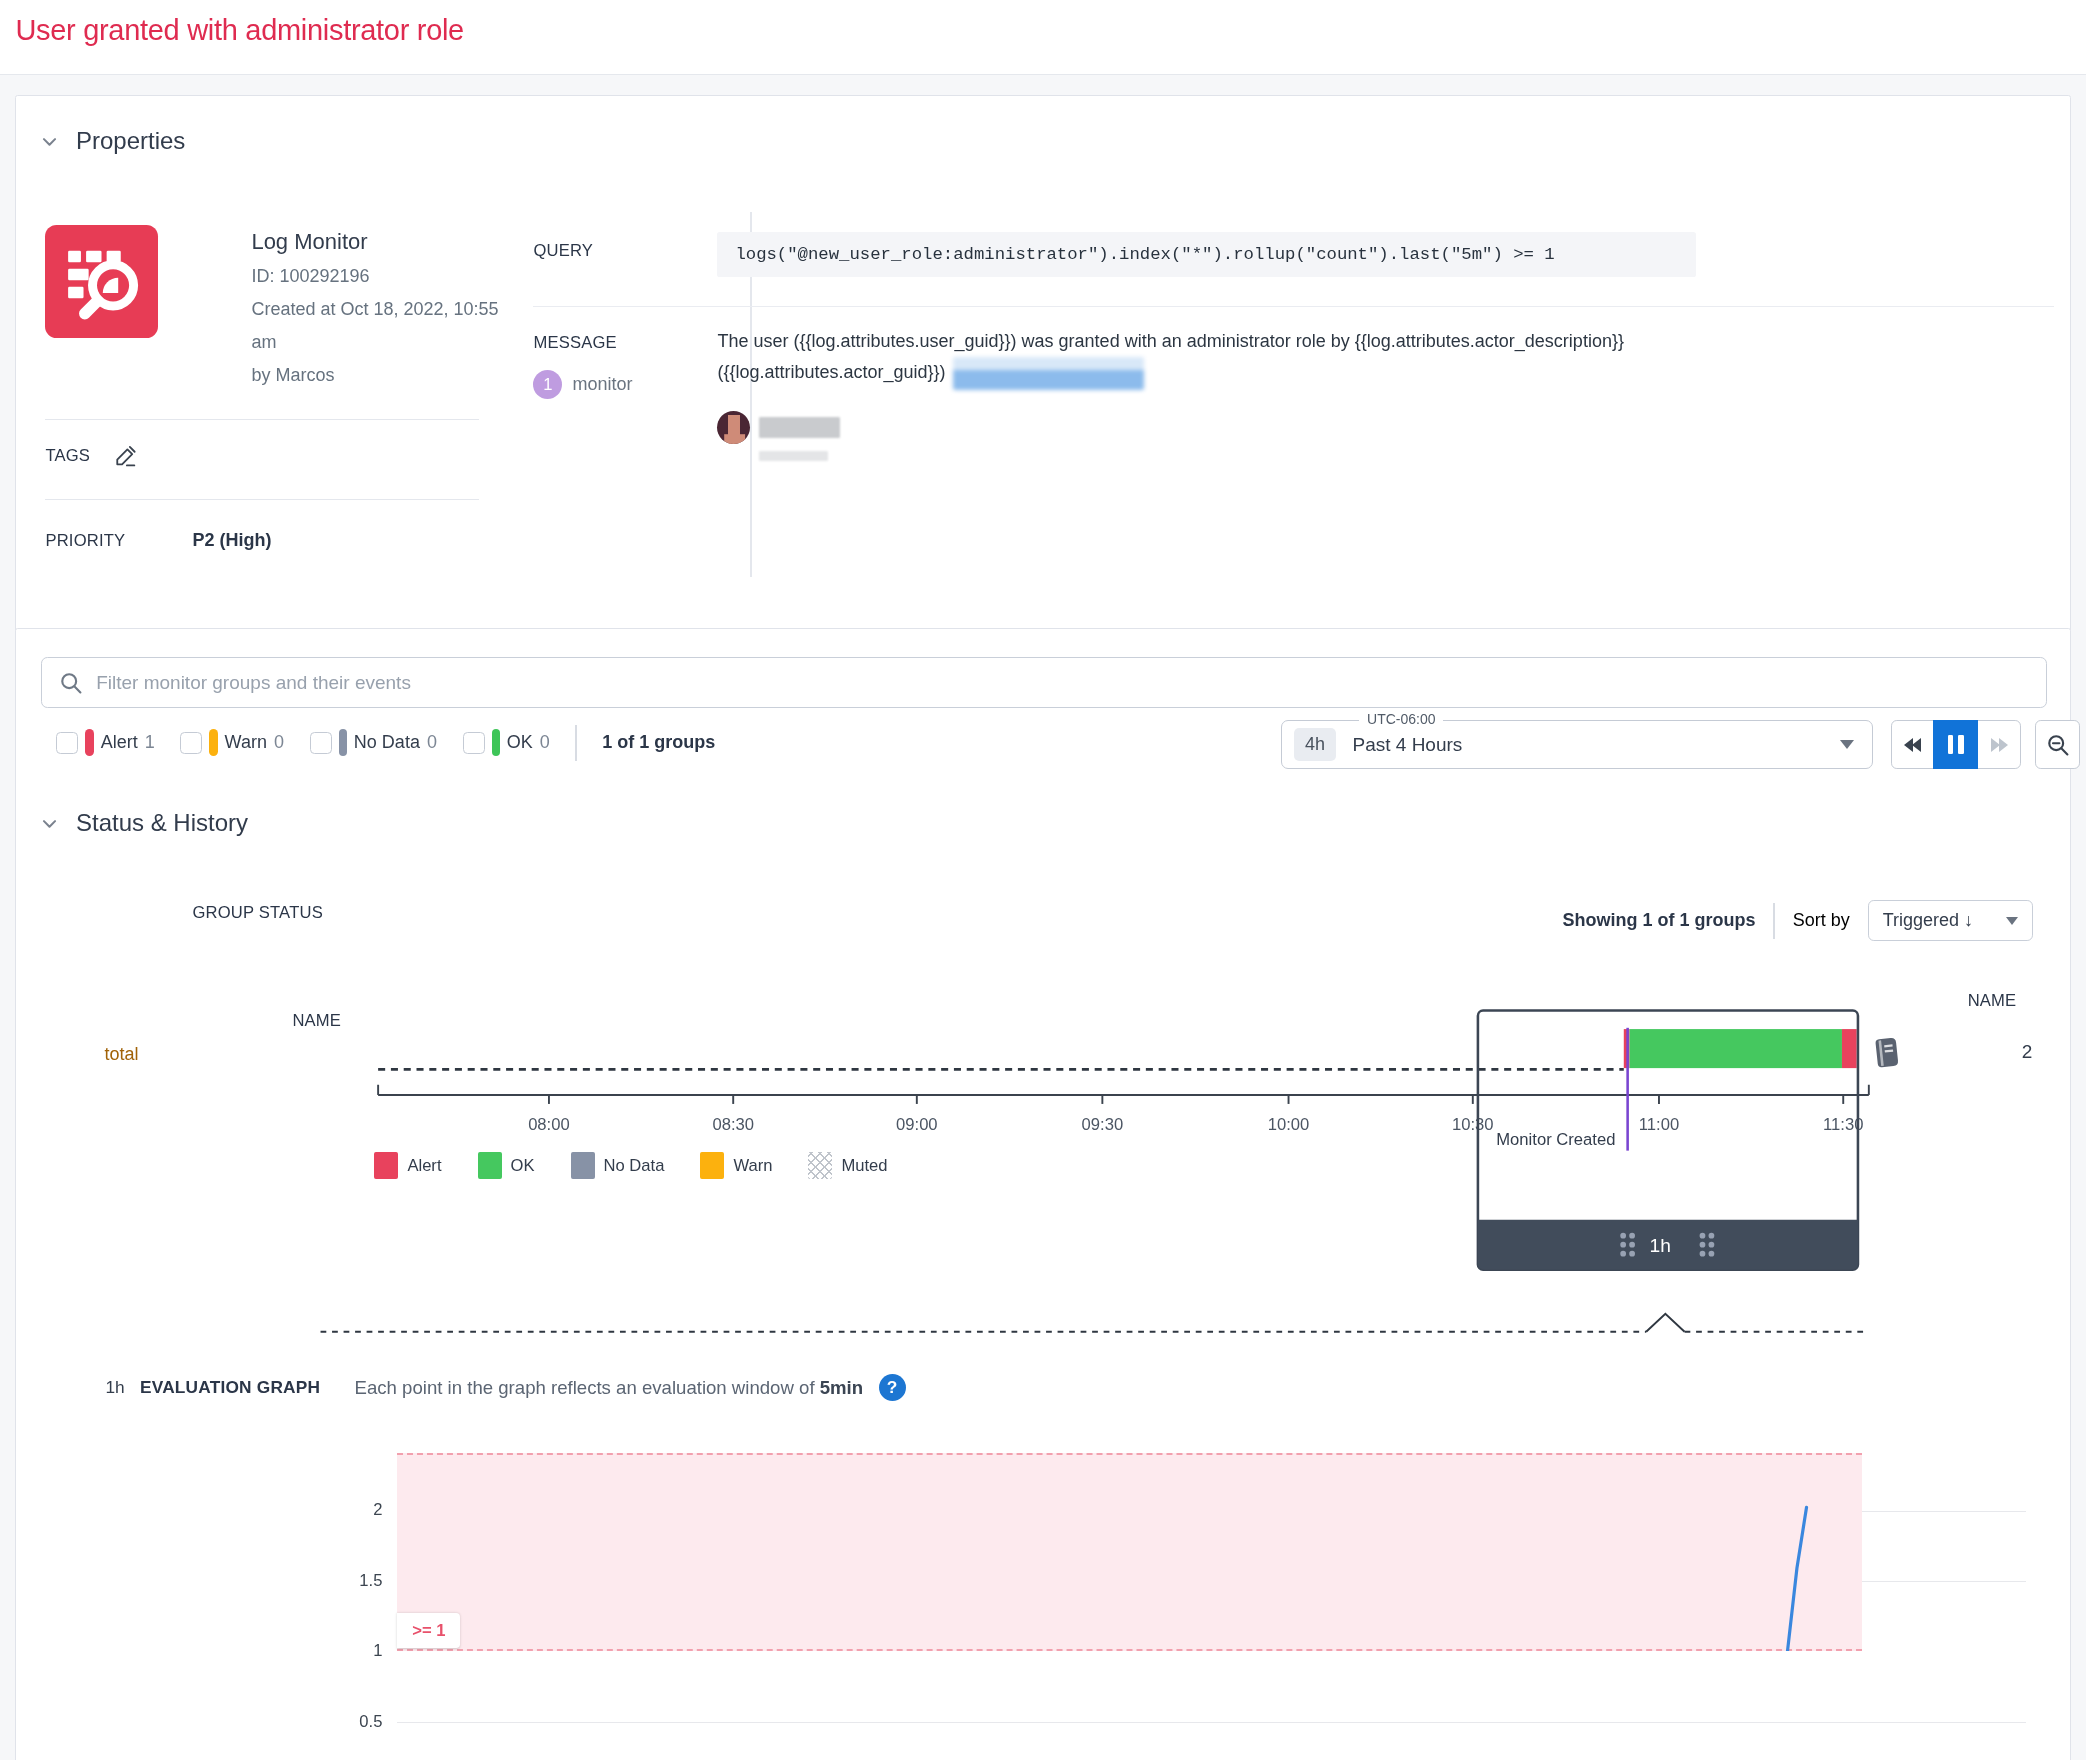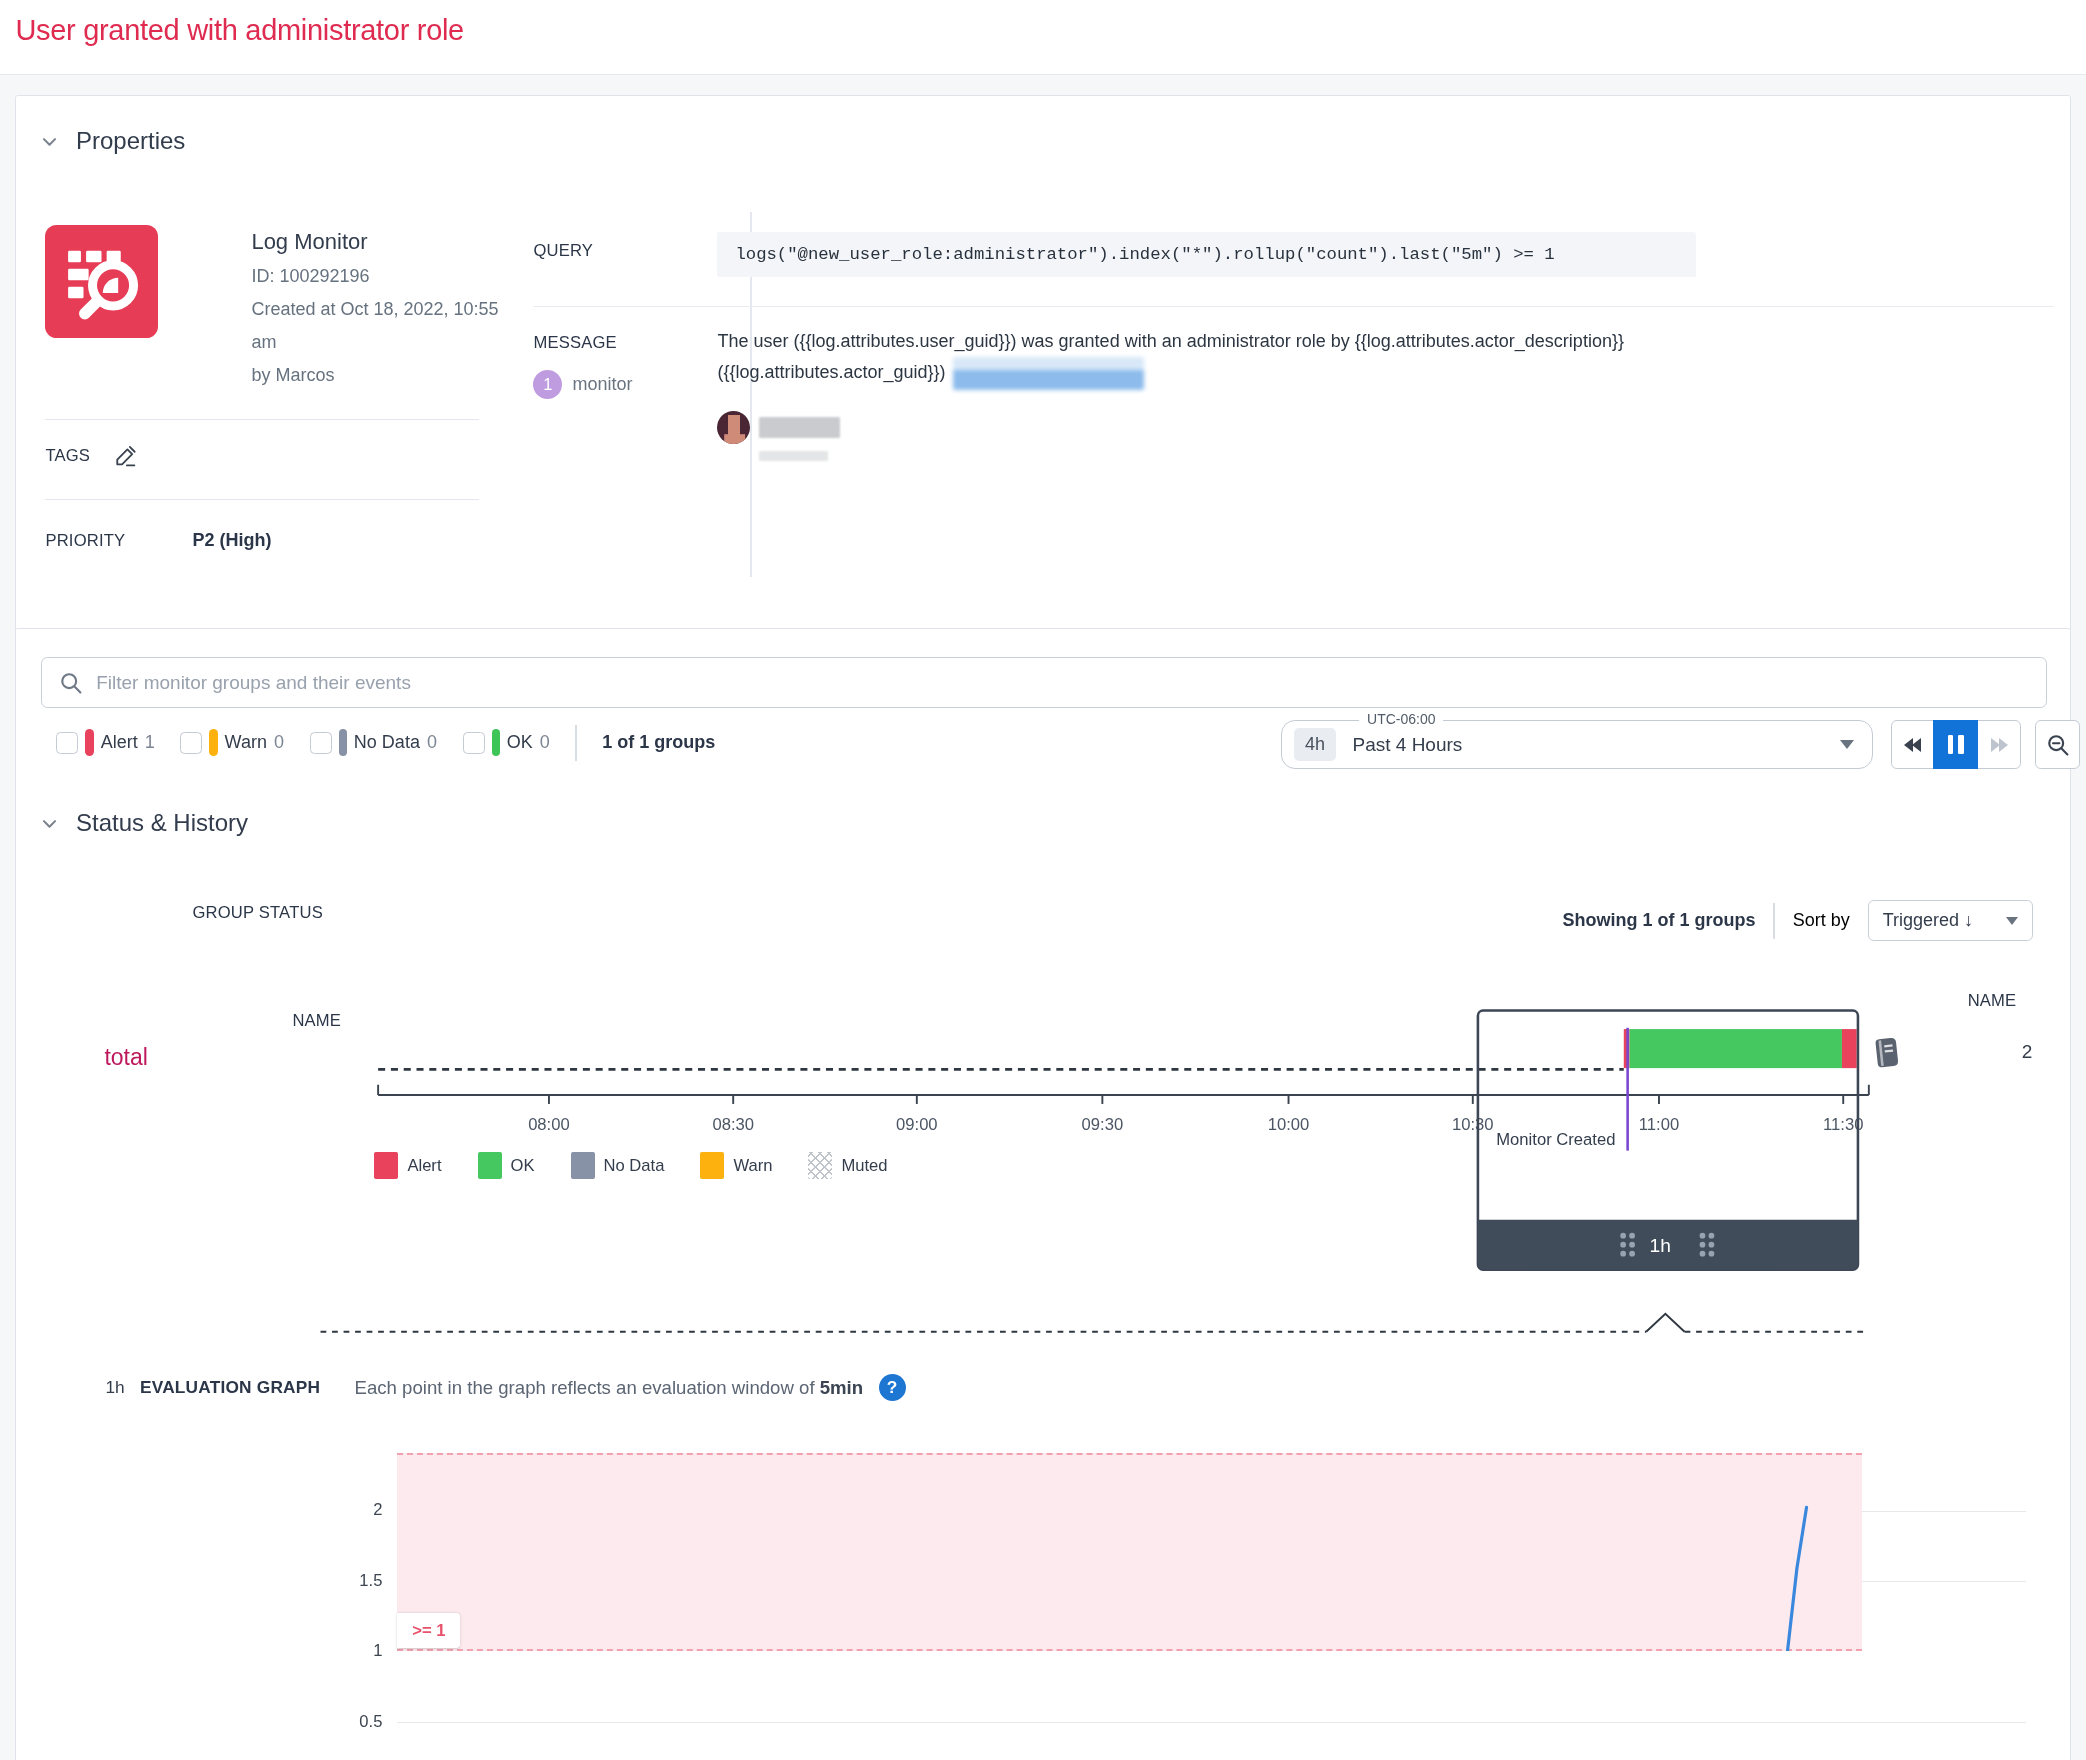--- a/index.html
+++ b/index.html
@@ -58,21 +58,21 @@
   .cbx { width:22px; height:22px; border:1.3px solid #c5cbd5; border-radius:4.5px; background:#fff; }
   .pill { width:8.3px; height:27px; border-radius:4.5px; }
   .pill.c-alert { background:#e8425d; } .pill.c-warn { background:#fcb10e; }
   .pill.c-nodata { background:#8792a6; } .pill.c-ok { background:#3ec558; }
   .status-label { font-size:18px; color:#333d4c; }
   .status-count { font-size:18px; color:#7c8694; }
   .vsep { width:1.3px; height:36px; background:#d8dce3; }
   #groups-summary { font-size:18px; font-weight:700; color:#2b3648; }
 
   
-  #time-fieldset { position:absolute; left:1265px; top:91px; width:592px; height:49px; border:1.3px solid #c5cbd5; border-radius:14px;
+  #time-fieldset { position:absolute; left:1265px; top:91px; width:592px; height:49px; border:1.3px solid #c5cbd5; border-radius:7px;
     display:flex; align-items:center; }
   #tz-label { position:absolute; left:77px; top:-10.2px; background:#fff; padding:0 7.7px; font-size:14px; color:#515b68; }
   #time-badge { margin-left:11.5px; width:42px; height:33px; background:#e9ecf1; border-radius:5.1px; font-size:18px; color:#49525e;
     display:flex; align-items:center; justify-content:center; }
   #time-range { margin-left:16.6px; font-size:19px; color:#333d4c; }
   #time-caret { position:absolute; right:18px; width:0; height:0; border-left:7px solid transparent; border-right:7px solid transparent; border-top:9px solid #6a7380; }
   .tbtn { position:absolute; top:91px; height:49px; background:#fff; border:1.3px solid #c5cbd5; display:flex; align-items:center; justify-content:center; }
   #btn-back { left:1875px; width:44px; border-radius:5.8px 0 0 5.8px; }
   #btn-pause { left:1917px; width:45px; background:#1173d8; border-color:#1173d8; z-index:2; }
   #btn-fwd { left:1961px; width:44px; border-radius:0 5.8px 5.8px 0; }
@@ -86,21 +86,21 @@
   #showing-row { position:absolute; top:271px; left:1546px; display:flex; align-items:center; gap:18px; }
   #showing-label { font-size:18px; font-weight:700; color:#2b3648; }
   #sortby-label { font-size:18px; color:#000000; }
   #sort-dropdown { width:165px; height:41px; border:1.3px solid #c9cfd9; border-radius:5.8px; background:#fff;
     display:flex; align-items:center; justify-content:space-between; padding:0 14px; }
   #sort-value { font-size:18px; color:#333d4c; }
   .caret-down { width:0; height:0; border-left:6.4px solid transparent; border-right:6.4px solid transparent; border-top:8.3px solid #6a7380; }
 
   #name-header { position:absolute; left:276px; top:382px; }
   #value-header { position:absolute; left:1855px; top:362px; width:145px; text-align:right; }
-  #row-name { position:absolute; left:88px; top:415px; font-size:23px; color:#be185d; }
+  #row-name { position:absolute; left:88px; top:415px; font-size:18px; color:#a16207; }
   #row-value { position:absolute; left:1855px; top:412px; width:161px; text-align:right; font-size:19px; color:#333d4c; }
 
   #timeline-svg { position:absolute; left:0; top:0; }
 
   #legend { position:absolute; left:358px; top:523px; display:flex; align-items:center; gap:36px; }
   .legend-item { display:flex; align-items:center; gap:9px; }
   .chip { width:24px; height:27px; border-radius:1.9px; }
   .chip.c-alert { background:#e8425d; } .chip.c-ok { background:#45c85f; }
   .chip.c-nodata { background:#8792a6; } .chip.c-warn { background:#fcb10e; }
   .chip.c-muted { background:

